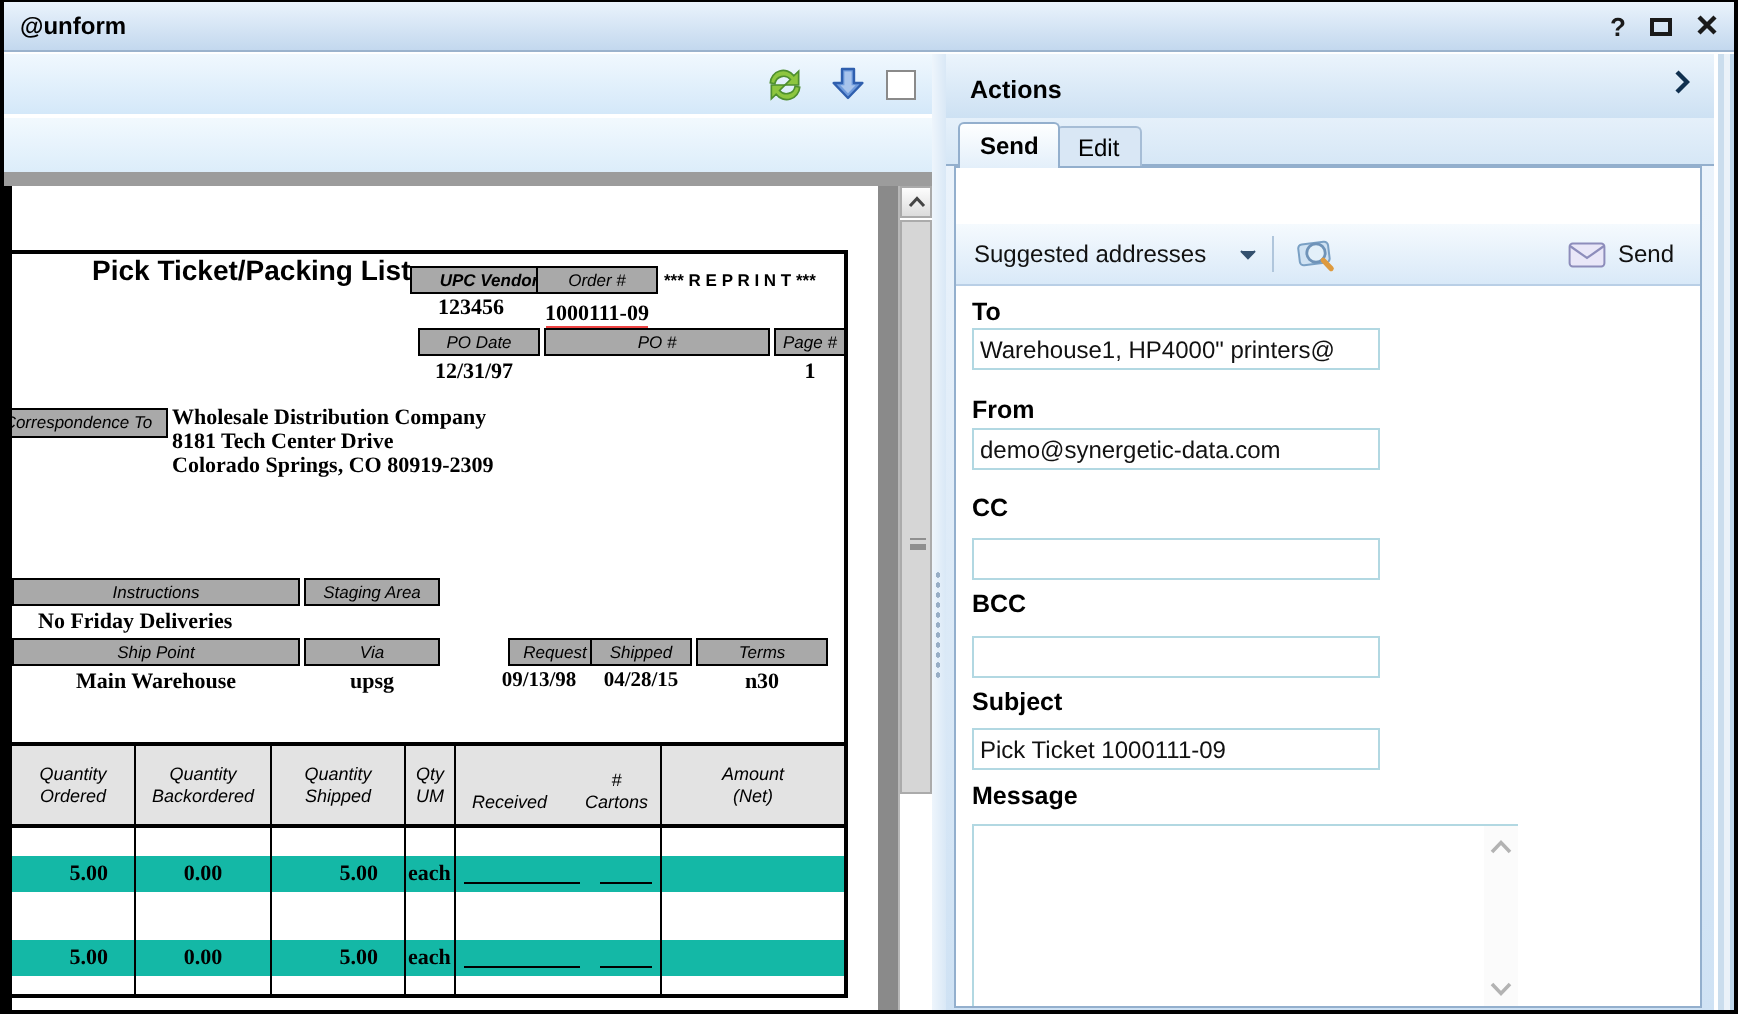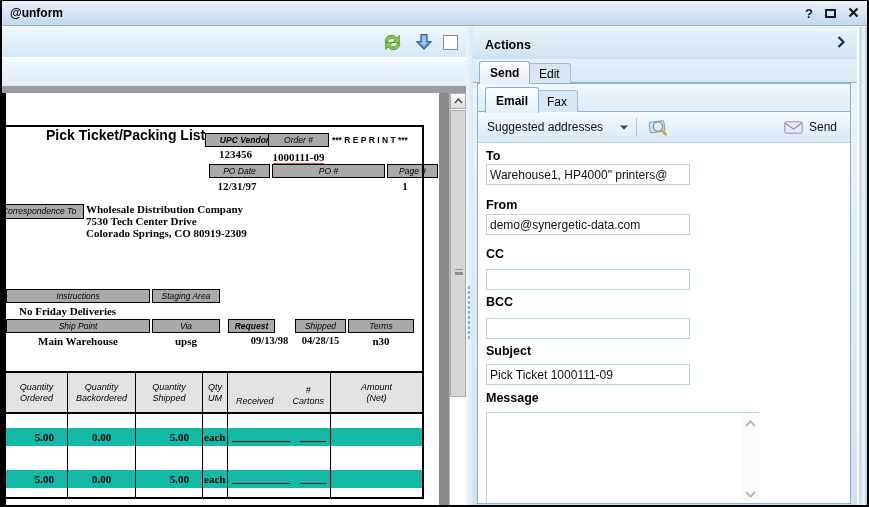--- a/index.html
+++ b/index.html
@@ -142,37 +142,37 @@
 
       <div class="abs gbox" style="left:199px; top:40px; width:79px; height:14px;font-weight:bold;">UPC Vendor</div>
       <div class="abs gbox" style="left:262px; top:40px; width:61px; height:14px;">Order #</div>
       <div class="abs reprint" style="left:326px; top:42px;">*** R E P R I N T ***</div>
 
       <div class="abs serif dval" style="left:199px; top:55px; width:61px;">123456</div>
       <div class="abs" style="left:262px; top:54px; width:61px; text-align:center;"><span class="serif ulink" style="font-size:11px;">1000111-09</span></div>
 
       <div class="abs gbox" style="left:203px; top:71px; width:61px; height:14px;">PO Date</div>
       <div class="abs gbox" style="left:266px; top:71px; width:113px; height:14px;">PO #</div>
-      <div class="abs gbox" style="left:381px; top:71px; width:51px; height:14px;">Page #</div>
+      <div class="abs gbox" style="left:381px; top:71px; width:36px; height:14px;">Page #</div>
       <div class="abs serif dval" style="left:196px; top:87px; width:70px;">12/31/97</div>
       <div class="abs serif dval" style="left:266px; top:87px; width:113px;"></div>
       <div class="abs serif dval" style="left:381px; top:87px; width:36px;">1</div>
 
       <div class="abs gbox" style="left:-12px; top:111px; width:90px; height:15px; line-height:13px;">Correspondence To</div>
       <div class="abs serif" style="left:80px; top:110px; font-size:11px;">Wholesale Distribution Company</div>
-      <div class="abs serif" style="left:80px; top:122px; font-size:11px;">7530 Tech Center Drive</div>
+      <div class="abs serif" style="left:80px; top:122px; font-size:11px;">8181 Tech Center Drive</div>
       <div class="abs serif" style="left:80px; top:134px; font-size:11px;">Colorado Springs, CO 80919-2309</div>
 
       <div class="abs gbox" style="left:0px; top:196px; width:144px; height:14px;">Instructions</div>
       <div class="abs gbox" style="left:146px; top:196px; width:68px; height:14px;">Staging Area</div>
       <div class="abs serif" style="left:13px; top:212px; font-size:11px;">No Friday Deliveries</div>
 
       <div class="abs gbox" style="left:0px; top:226px; width:144px; height:14px;">Ship Point</div>
       <div class="abs gbox" style="left:146px; top:226px; width:68px; height:14px;">Via</div>
-      <div class="abs gbox" style="left:222px; top:226px; width:47px; height:14px;font-weight:bold;">Request</div>
+      <div class="abs gbox" style="left:248px; top:226px; width:47px; height:14px;">Request</div>
       <div class="abs gbox" style="left:289px; top:226px; width:51px; height:14px;">Shipped</div>
       <div class="abs gbox" style="left:342px; top:226px; width:66px; height:14px;">Terms</div>
       <div class="abs serif dval" style="left:0px; top:242px; width:144px;">Main Warehouse</div>
       <div class="abs serif dval" style="left:146px; top:242px; width:68px;text-align:center;">upsg</div>
       <div class="abs serif dval" style="left:238px; top:242px; width:51px; font-size:10.5px;">09/13/98</div>
       <div class="abs serif dval" style="left:287px; top:242px; width:55px; font-size:10.5px;">04/28/15</div>
       <div class="abs serif dval" style="left:342px; top:242px; width:66px;">n30</div>
 
       <div class="abs formline" style="left:0px; top:32px; width:418px;"></div>
       <div class="abs formvline" style="left:416px; top:32px; height:246px;"></div>
@@ -274,24 +274,20 @@
         </svg>
     </span>
   </div>
 
   <div class="abs tabsrow">
     <span class="tab tab-active t-send">Send</span>
     <span class="tab tab-idle t-edit">Edit</span>
   </div>
 
   <div class="abs contentbox">
-    <div class="subtabs">
-      <span class="tab tab-active t-email">Email</span>
-      <span class="tab tab-idle t-fax">Fax</span>
-    </div>
 
     <div class="ptoolbar">
       <span class="sug-btn">
         <span>Suggested addresses</span>
         <svg width="8" height="5" viewBox="0 0 8 5">
             <path d="M0.5 0.5 L4 4.2 7.5 0.5" fill="#33506e" stroke="#33506e"></path>
           </svg>
       </span>
       <span class="tb-sep"></span>
       <span class="iconbtn">

